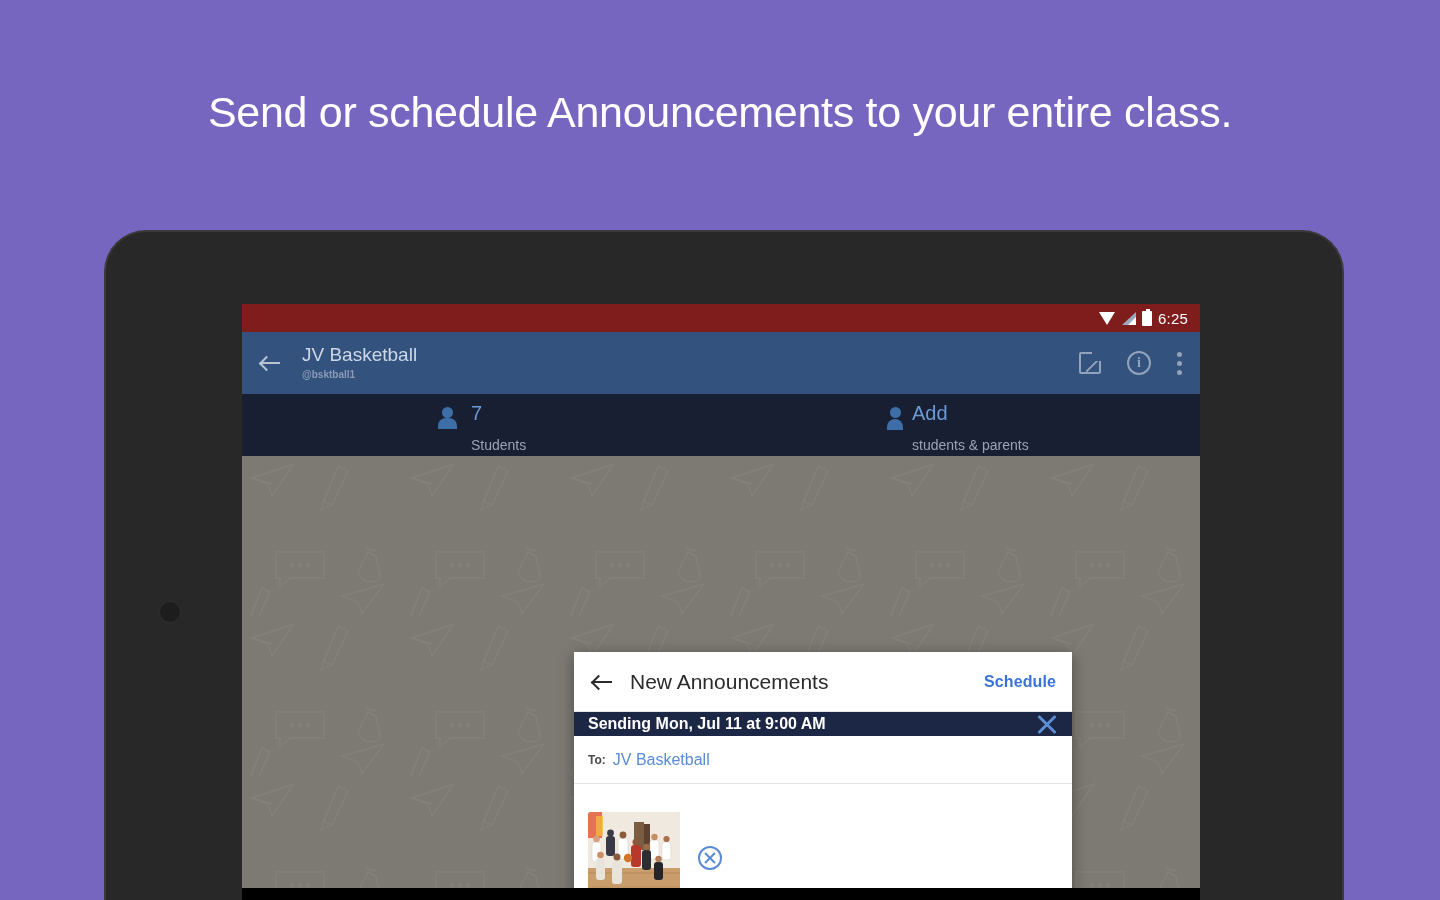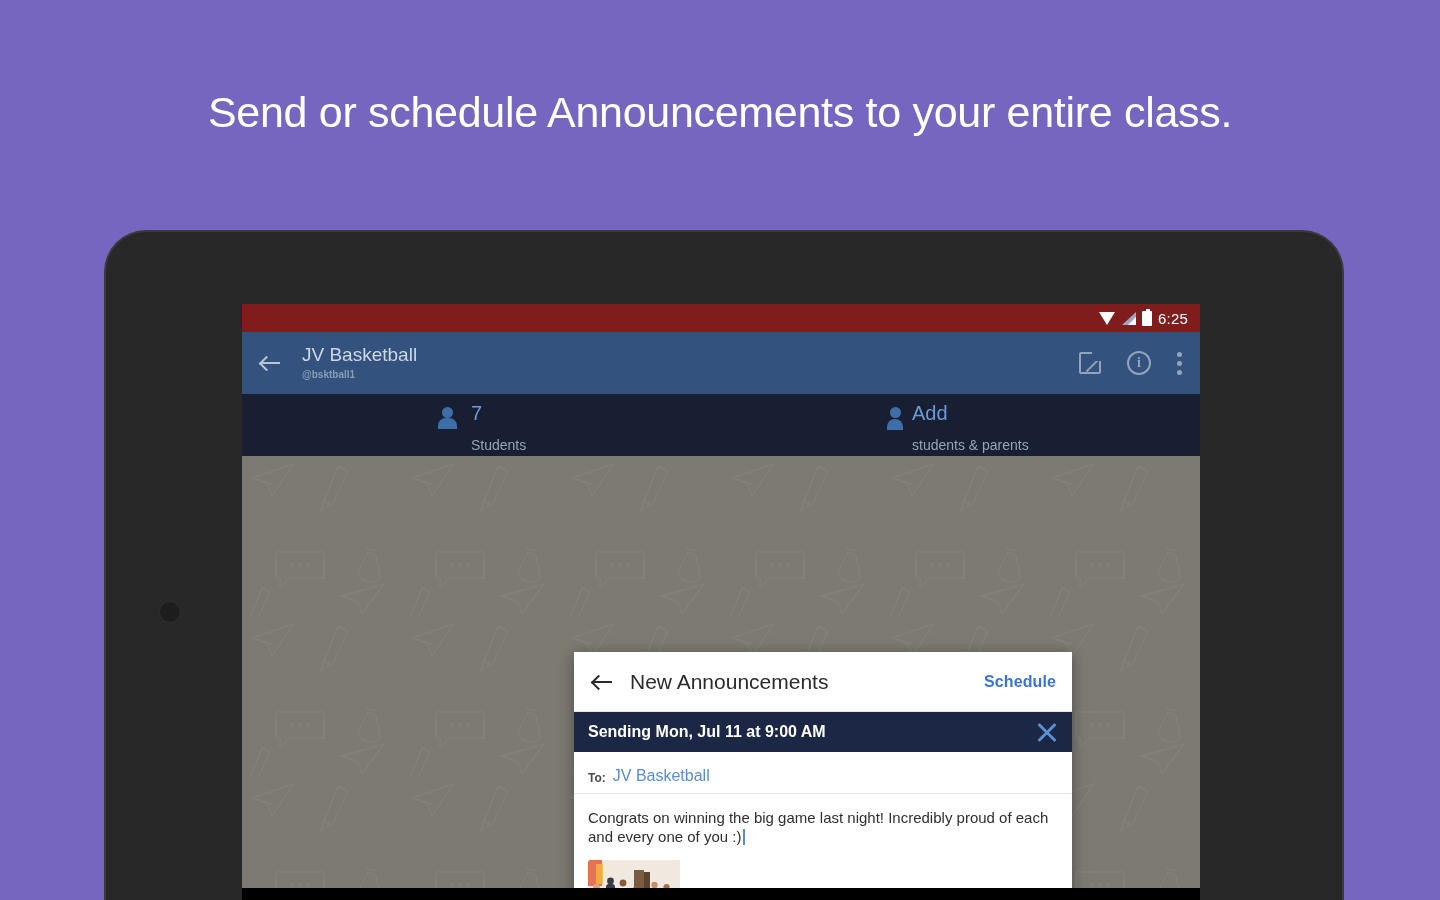--- a/index.html
+++ b/index.html
@@ -207,36 +207,36 @@
     transform:rotate(45deg);
   }
   .dlg-title { font-size:21px; color:#2b2b2b; }
   .dlg-action {
     margin-left:auto; color:#3b73d8; font-size:16px; font-weight:700;
     letter-spacing:0.1px; background:none; border:none; cursor:pointer;
     font-family:"Liberation Sans", sans-serif;
   }
 
   .dlg-schedbar {
-    height:40px; background:#1c2745;
+    height:24px; background:#1c2745;
     display:flex; align-items:center; padding:0 14px;
   }
   .dlg-schedbar-txt { color:#fff; font-size:16px; font-weight:700; }
   .dlg-schedbar-x {
     margin-left:auto; width:22px; height:22px; position:relative;
   }
   .dlg-schedbar-x::before,.dlg-schedbar-x::after{
     content:""; position:absolute; left:-1px; top:10px; width:24px; height:3px;
     background:#5b8ed4; border-radius:1px;
   }
   .dlg-schedbar-x::before{ transform:rotate(45deg); }
   .dlg-schedbar-x::after { transform:rotate(-45deg); }
 
   .dlg-to {
-    height:42px; display:flex; align-items:flex-end; padding:8px 14px; gap:7px;
+    height:48px; display:flex; align-items:center; padding:8px 14px; gap:7px;
     border-bottom:1px solid #e4e4e4;
   }
   .dlg-to-lbl { font-size:12px; font-weight:700; color:#4a4a4a; }
   .dlg-to-val { font-size:16px; color:#5a8bd4; }
 
   .dlg-body {
     padding:14px 14px 6px 14px;
   }
   .dlg-msg {
     font-size:15px; line-height:19px; color:#2f2f2f;
@@ -368,23 +368,20 @@
         <div class="dlg-schedbar-txt">Sending Mon, Jul 11 at 9:00 AM</div>
         <div class="dlg-schedbar-x"></div>
       </div>
 
       <div class="dlg-to">
         <div class="dlg-to-lbl">To:</div>
         <div class="dlg-to-val">JV Basketball</div>
       </div>
 
       <div class="dlg-body">
-        <div>
-          <span class="dlg-msg">Congrats on winning the big game last night! Incredibly proud of each and every one of you :)</span><span class="dlg-caret"></span>
-        </div>
 
         <div class="attachment-row">
           <div class="thumb">
             <svg viewBox="0 0 92 92" preserveAspectRatio="none">
               <rect x="0" y="0" width="92" height="56" fill="#efe9e0"></rect>
               <rect x="0" y="56" width="92" height="36" fill="#c99e6c"></rect>
               <rect x="0" y="60" width="92" height="2" fill="#b98d5c" opacity=".6"></rect>
               <rect x="0" y="74" width="92" height="1.5" fill="#b98d5c" opacity=".5"></rect>
               <rect x="0" y="0" width="14" height="26" fill="#e25d3a" opacity=".85"></rect>
               <rect x="8" y="4" width="7" height="20" fill="#f2b83c" opacity=".8"></rect>

